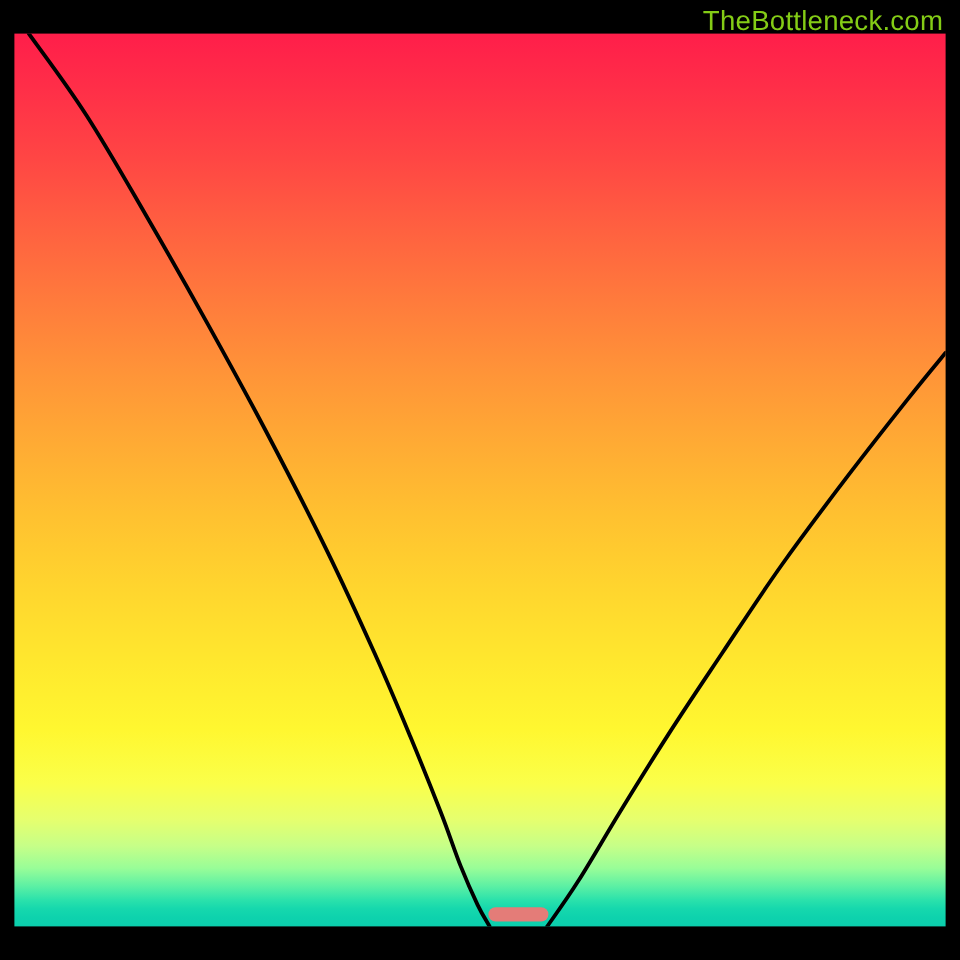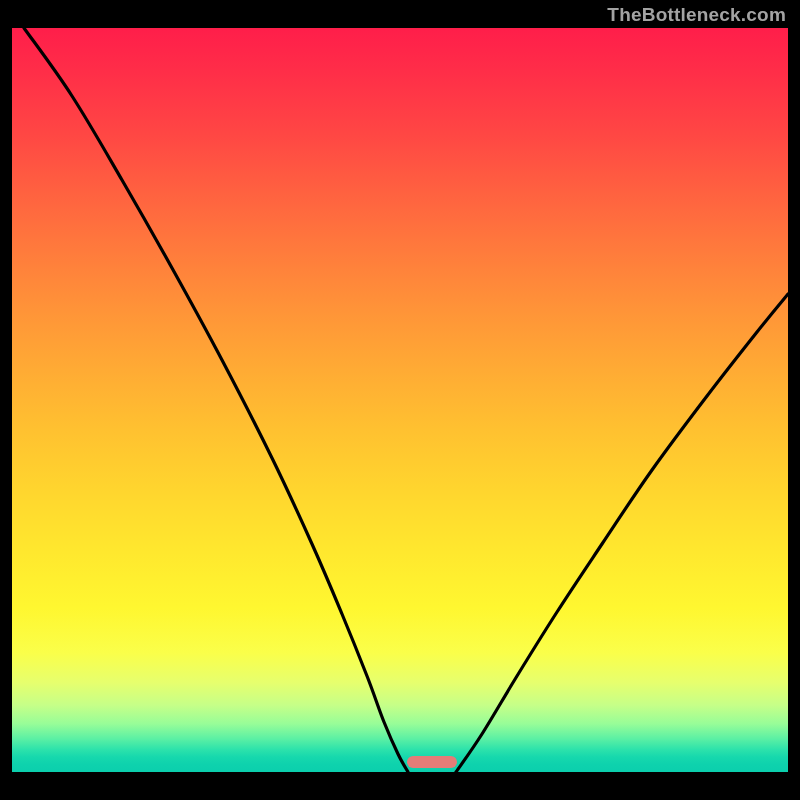--- a/index.html
+++ b/index.html
@@ -66,24 +66,24 @@
   .marker {
     position: absolute;
     height: 12px;
     border-radius: 6px;
     background: #e47c78;
   }
   .watermark {
     position: absolute;
     top: 4px;
     right: 14px;
-    color: #a3a3a3;
-    font-size: 19px;
+    color: #84cc16;
+    font-size: 23px;
     letter-spacing: 0.2px;
-    font-weight: 700;
+    font-weight: 400;
   }
 </style>
 </head>
 <body>
 
 <div class="watermark">TheBottleneck.com</div>
 
 <div class="frame">
   <div class="plot-area">
     <div class="gradient"></div>

